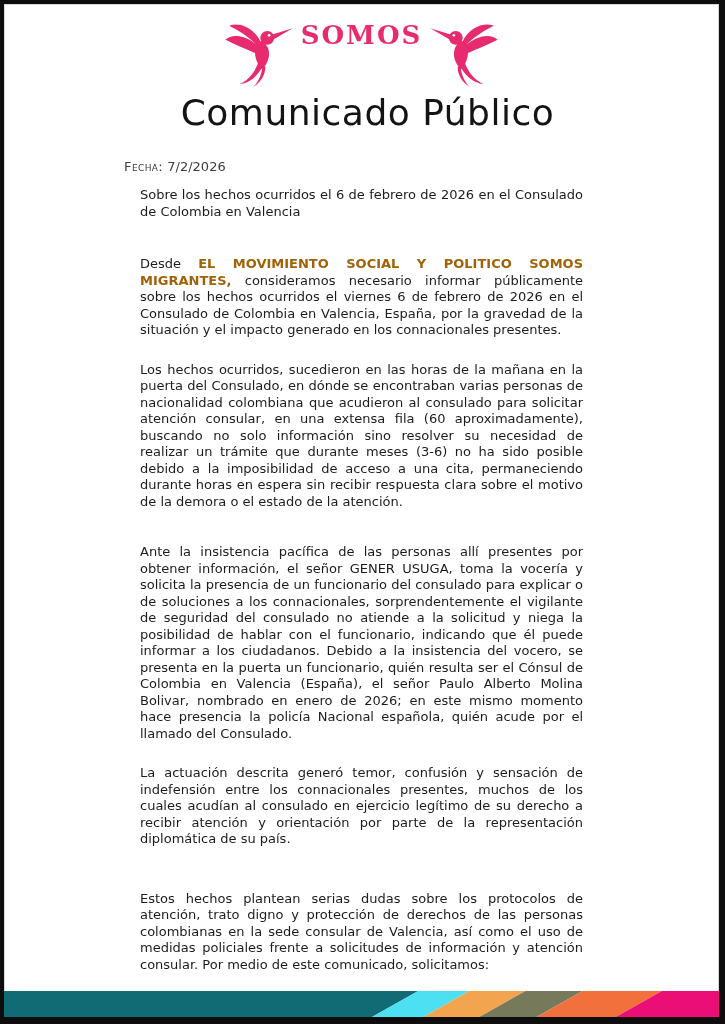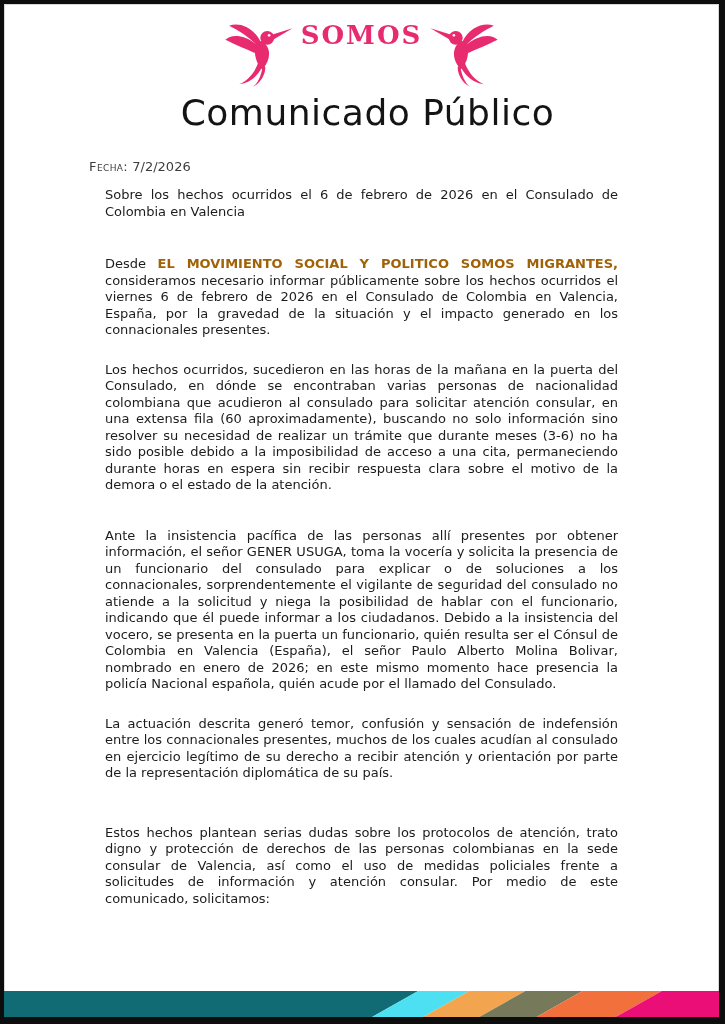--- a/index.html
+++ b/index.html
@@ -6,21 +6,21 @@
   body{
     width:725px;height:1024px;position:relative;overflow:hidden;
     background:#000;font-family:"DejaVu Sans",sans-serif;
   }
   .page{
     position:absolute;inset:0;background:#ffffff;
     border:solid #0d0d0d;border-width:4px 6px 7px 4px;
     box-shadow:inset 0 0 0 1px #d8d8d8;
     overflow:hidden;
   }
-  .content{padding:0 85px;}
+  .content{padding:0 120px;}
   
   .logo{display:flex;justify-content:center;align-items:flex-start;gap:4px;margin-top:18px;height:68px;}
   .bird{width:76px;height:66px;flex:0 0 auto;}
   .bird.right{transform:scaleX(-1);}
   .logo-text{text-align:center;font-family:"DejaVu Serif",serif;font-weight:700;line-height:1;}
   .logo-line1{font-size:26px;letter-spacing:2px;}
   .logo-line2{font-size:21px;letter-spacing:1px;margin-top:3px;}
   
   .title{margin:1px 0 0;text-align:center;font-weight:400;font-size:36px;line-height:44px;color:#141414;letter-spacing:0.5px;padding-left:12px;}
   

